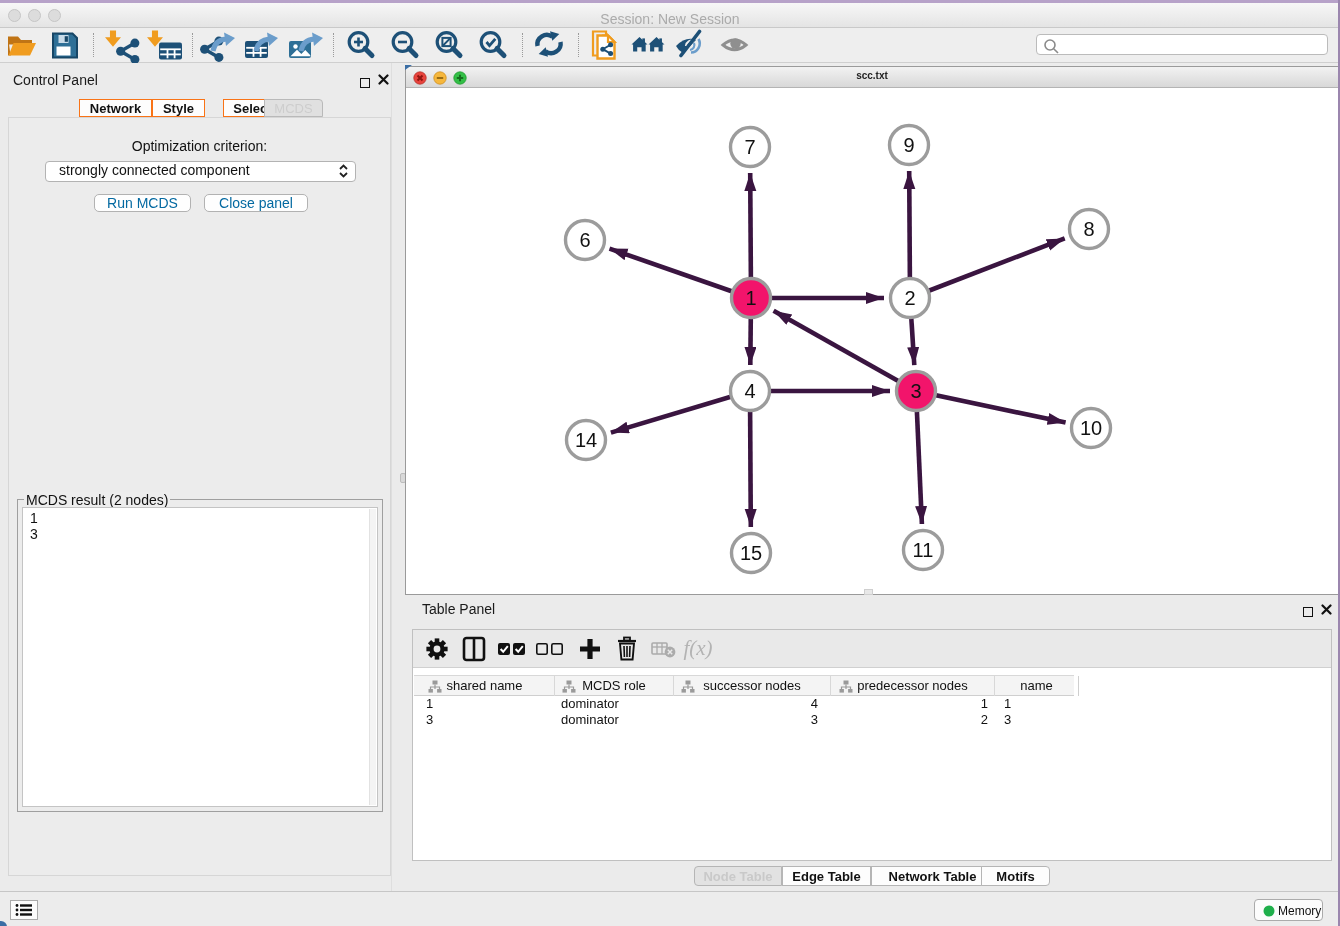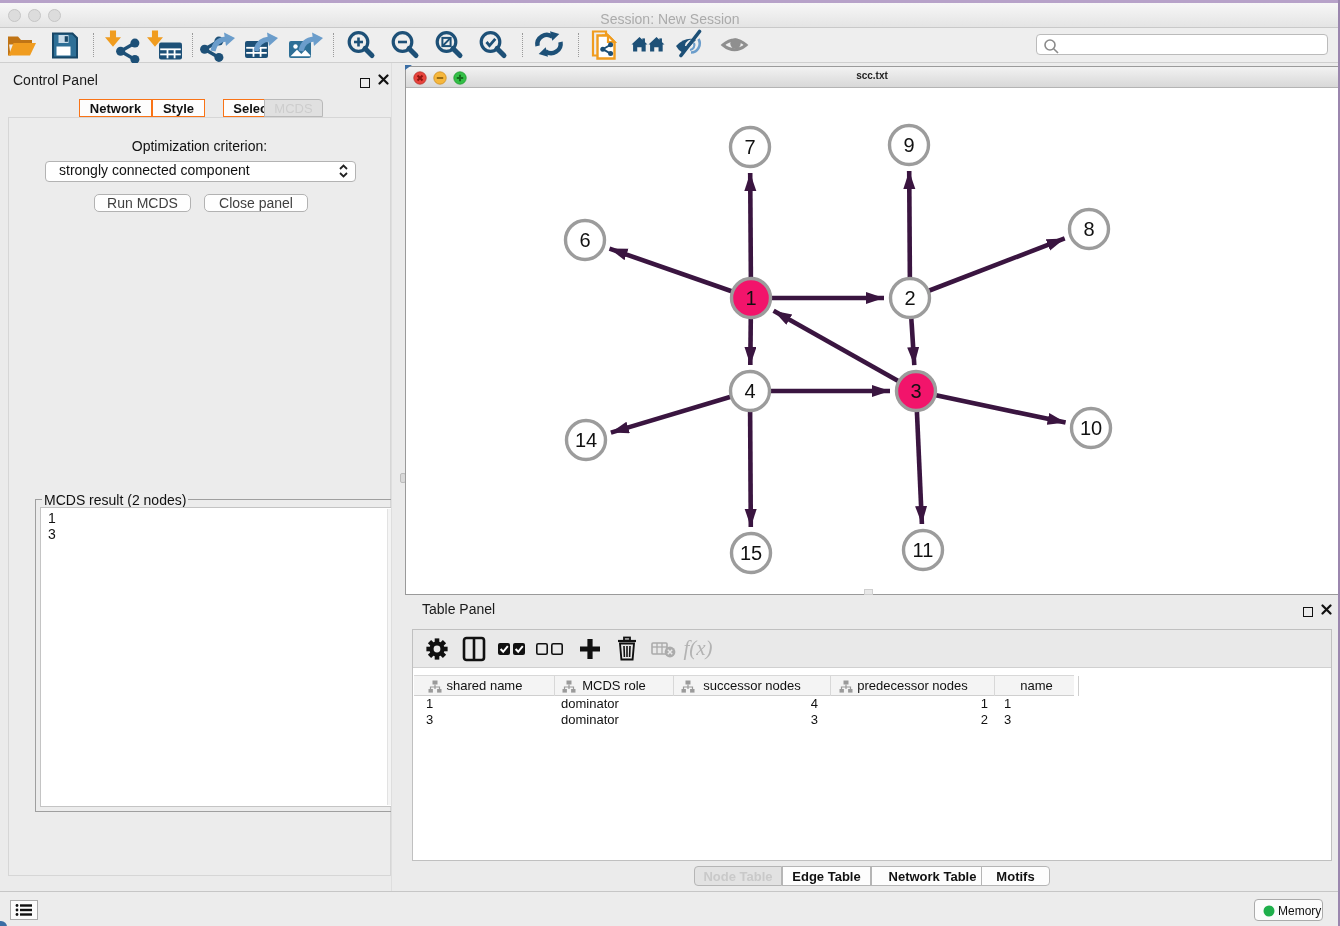--- a/index.html
+++ b/index.html
@@ -25,22 +25,22 @@
 
 
 #cpanel { left:0; top:63px; width:391px; height:828px; background:#ebebeb; }
 .phead { font-size:14px; color:#1a1a1a; }
 .float-ico { width:10px; height:10px; border:1.6px solid #111; display:inline-block; }
 .tabbtn { position:absolute; top:36px; height:18px; background:#fdfdfd; border:1px solid #f97316;
   font-size:13px; font-weight:bold; color:#111; text-align:center; line-height:17px; }
 #cp-content { left:8px; top:54px; width:383px; height:759px; background:#ececec;
   border:1px solid #d6d6d6;padding-left:11px; }
 .btn { position:absolute; background:#fefefe; border:1px solid #b2b2b2; border-radius:5px;
-  font-size:14px; color:#404040; text-align:center; }
-#mcds-group { position:absolute; left:35px; top:436px; width:366px; height:313px;
+  font-size:14px; color:#0369a1; text-align:center; }
+#mcds-group { position:absolute; left:17px; top:436px; width:366px; height:313px;
   border:1px solid #9f9f9f; }
 #mcds-label { position:absolute; left:6px; top:-8px; background:#ededed; padding:0 2px; font-size:14px; color:#111; }
 #mcds-white { position:absolute; left:4px; top:7px; right:4px; bottom:4px; background:#fff;
   border:1px solid #c4c4c4; font-size:14px; color:#111; line-height:16px; padding:2px 0 0 7px; }
 #mcds-scroll { position:absolute; right:1px; top:1px; width:7px; bottom:1px; background:#f4f4f4; border-left:1px solid #e2e2e2; }
 
 
 #vsplit { left:391px; top:63px; width:14px; height:828px; background:#ebebeb; border-left:1px solid #dedede; }
 #vsplit-knob { position:absolute; left:8px; top:410px; width:6px; height:10px; background:#d9d9d9; border:1px solid #bcbcbc; border-radius:2px; }
 

